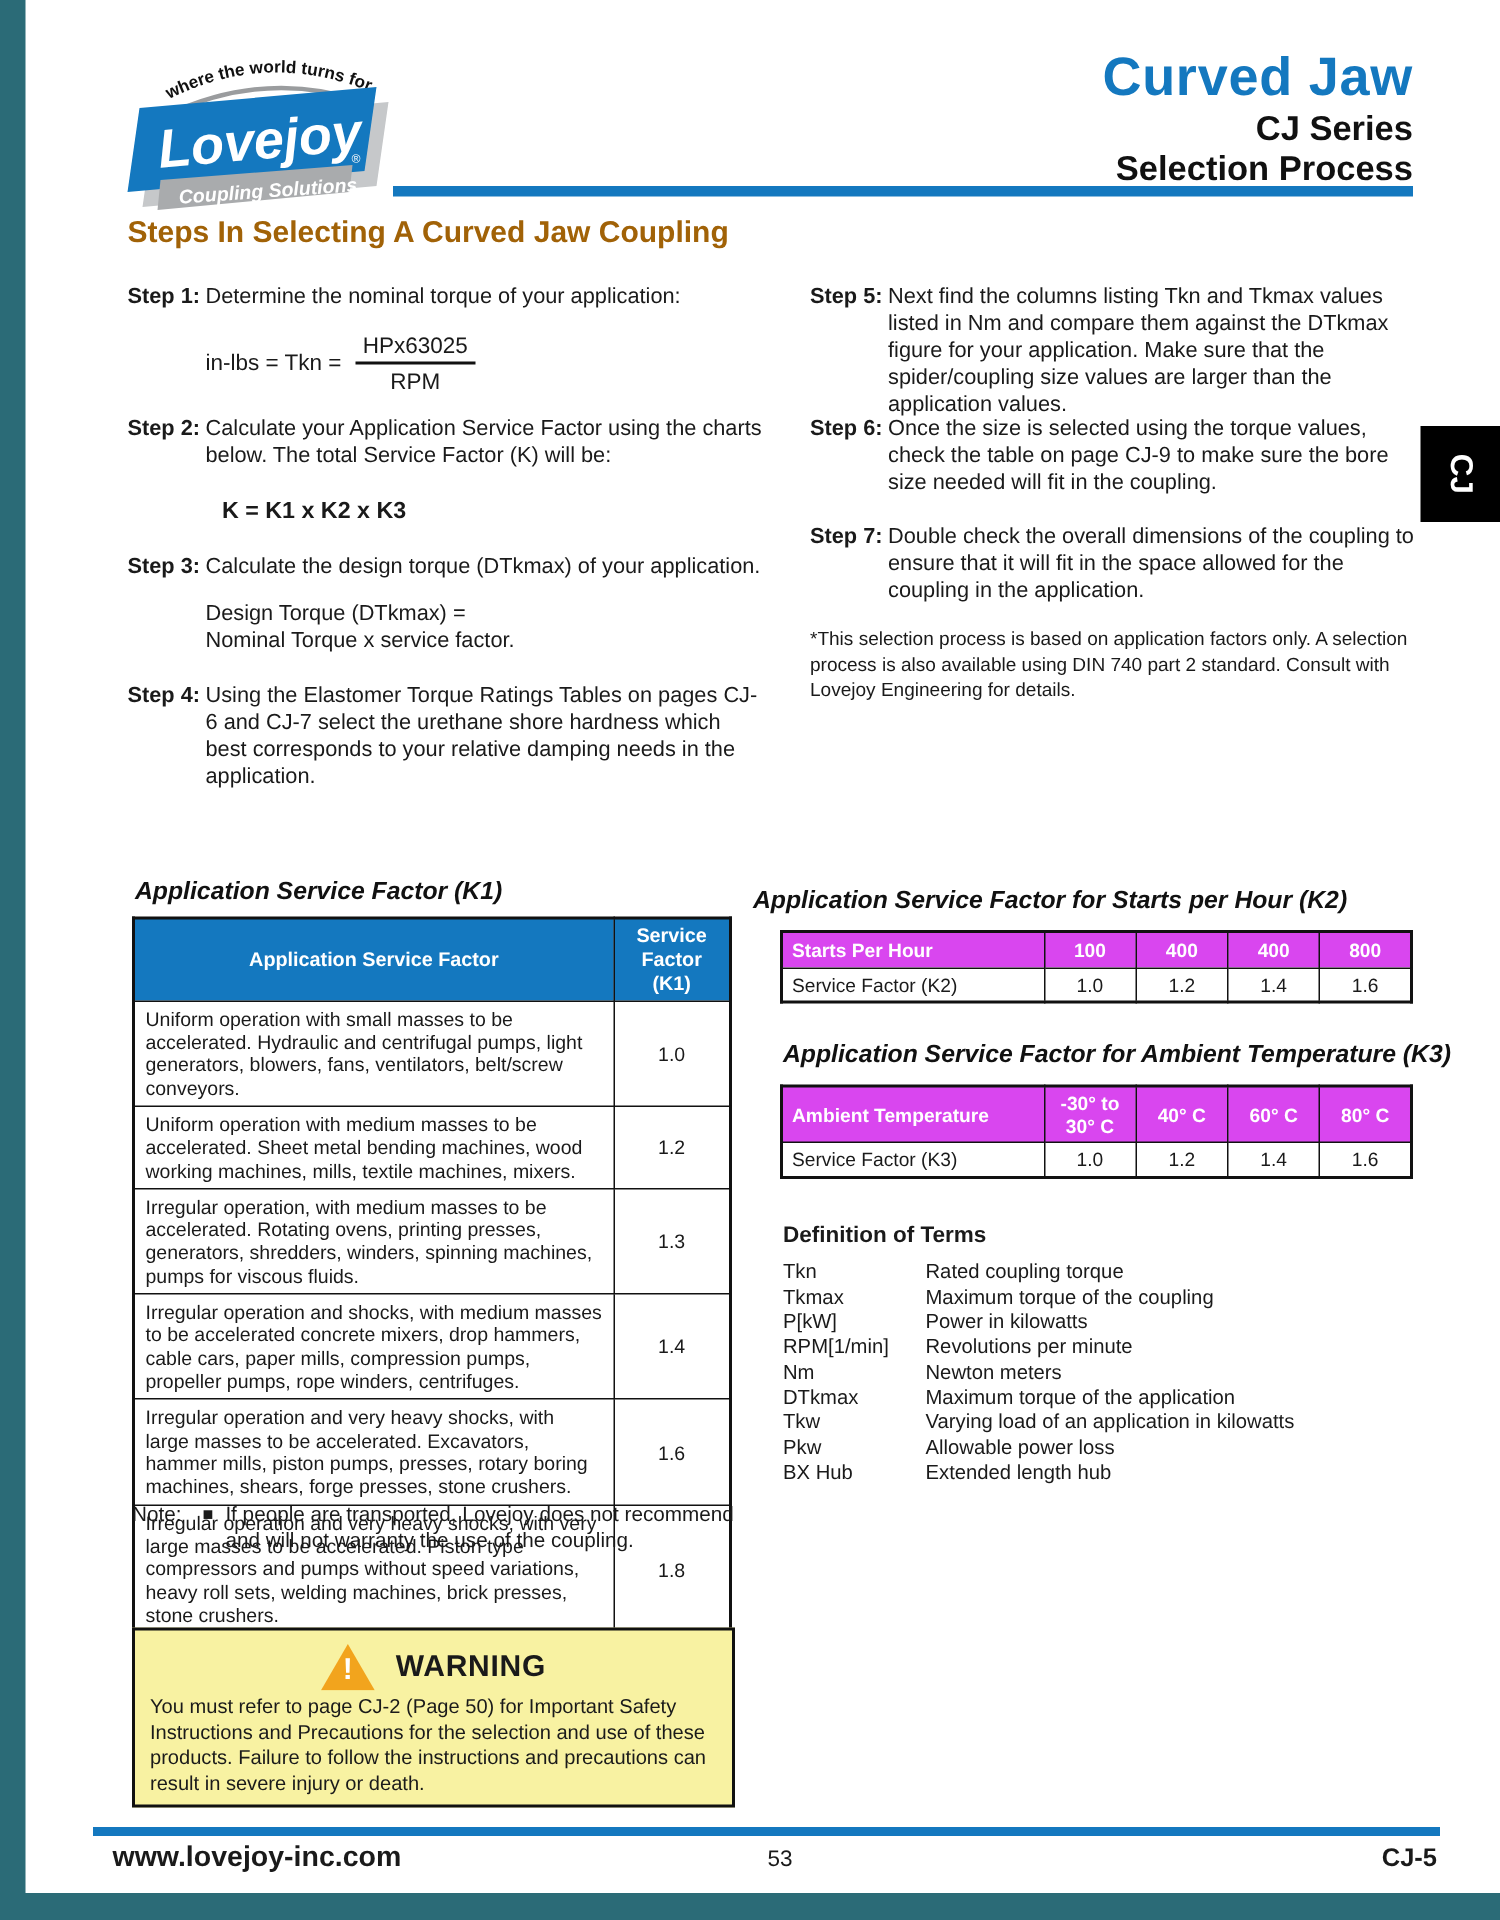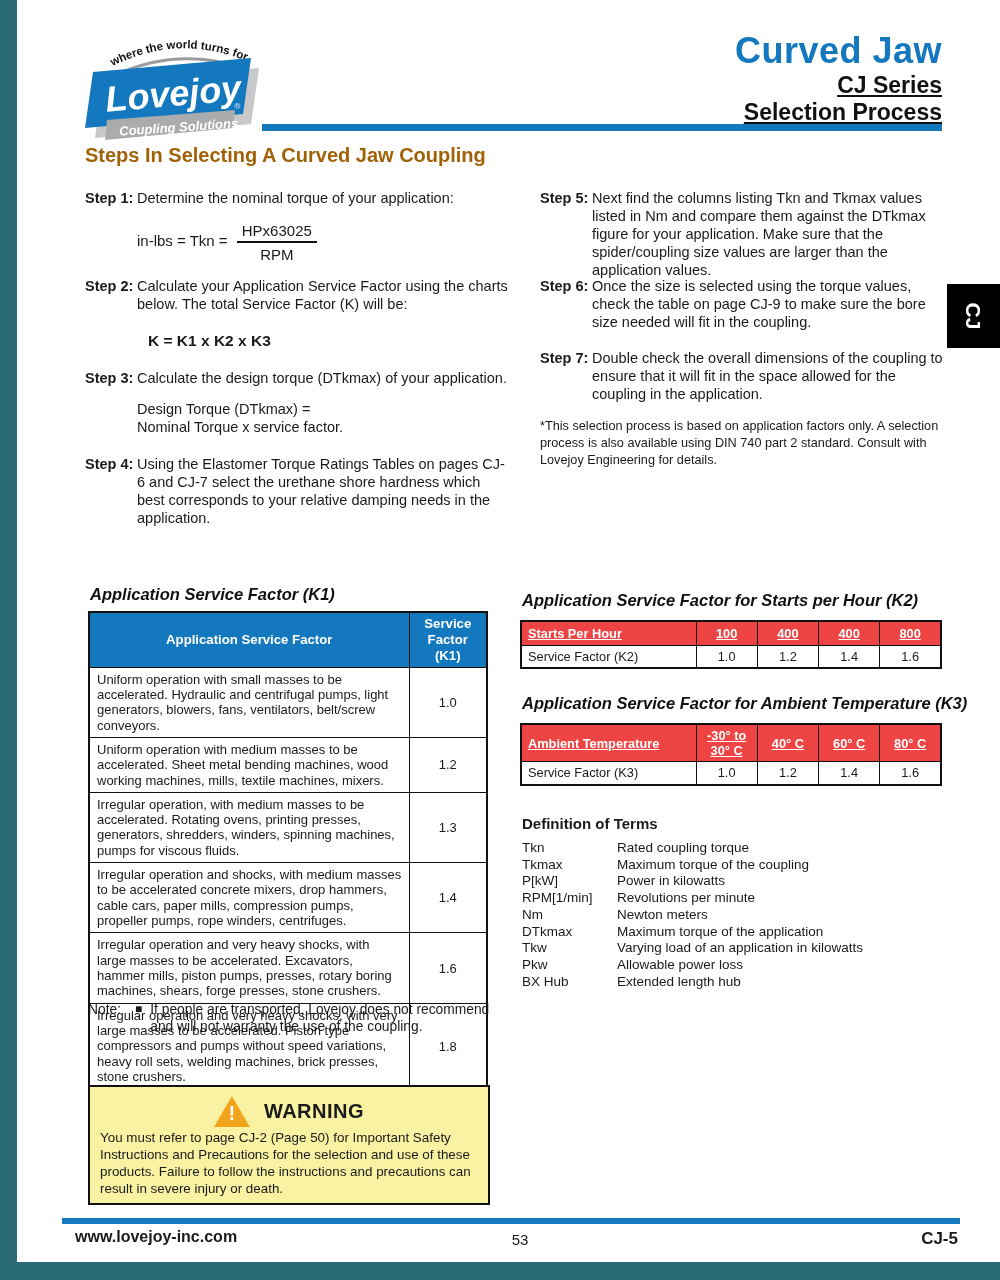--- a/index.html
+++ b/index.html
@@ -9,21 +9,21 @@
     background:#ffffff; overflow:hidden;
     font-family:"Liberation Sans","DejaVu Sans",sans-serif; color:#1a1a1a;
   }
   .frame-left  { position:absolute; left:0; top:0; width:17px; height:1280px; background:#2b6b77; }
   .frame-bottom{ position:absolute; left:0; top:1262px; width:1000px; height:18px; background:#2b6b77; }
 
   
   .logo { position:absolute; left:83px; top:26px; }
   .hdr-right { position:absolute; right:58px; top:30px; text-align:right; }
   .hdr-title { font-size:36px; font-weight:bold; color:#1478bf; letter-spacing:0.5px; }
-  .hdr-sub   { font-size:23px; font-weight:bold; color:#111; line-height:1.18;text-decoration:underline; }
+  .hdr-sub   { font-size:23px; font-weight:bold; color:#111; line-height:1.18; }
   .hdr-rule  { position:absolute; left:262px; width:680px; top:124px; height:7px; background:#1478bf; }
 
   .section-title { position:absolute; left:85px; top:144px; font-size:20px; font-weight:bold; color:#a16207; }
 
   
   .step { position:absolute; display:flex; font-size:14.5px; line-height:1.24; }
   .step-label { width:52px; font-weight:bold; flex:none; }
   .step-text  { flex:1; }
   .col-l { left:85px;  width:425px; }
   .col-r { left:540px; width:410px; }
@@ -46,21 +46,21 @@
   .k1-val  { font-size:13px; text-align:center; width:78px; }
 
   .note-row { position:absolute; left:88px; top:1001px; width:410px; display:flex; font-size:13.8px; line-height:1.25; }
   .note-label { width:47px; font-weight:bold; font-weight:normal; flex:none; }
   .note-bullet { flex:none; margin-right:8px; font-size:12px; line-height:17px; }
   .note-text { flex:1; }
 
   
   .mini-table { position:absolute; left:520px; width:422px; border:2px solid #111; table-layout:fixed; }
   .mini-table th, .mini-table td { border:1px solid #111; font-size:12.8px; padding:3px 6px; }
-  .mini-table th { background:#ef4444; color:#fff; font-weight:bold; text-align:center; height:24px;text-decoration:underline; }
+  .mini-table th { background:#d946ef; color:#fff; font-weight:bold; text-align:center; height:24px; }
   .mini-table th.lead, .mini-table td.lead { width:175px; text-align:left; }
   .mini-table td { text-align:center; height:23px; background:#fff; }
 
   
   .def-title { position:absolute; left:522px; top:815px; font-size:15px; font-weight:bold; }
   .def-list { position:absolute; left:522px; top:840px; width:420px; font-size:13.5px; line-height:1.24; }
   .def-row { display:flex; }
   .def-term { width:95px; flex:none; }
   .def-text { flex:1; }
 
@@ -70,21 +70,21 @@
   .warn-head { display:flex; align-items:center; justify-content:center; gap:14px; margin:4px 0 3px 0; }
   .warn-tri { position:relative; width:36px; height:31px; flex:none;
               background:#f2a41d; clip-path:polygon(50% 0, 100% 100%, 0 100%);
               display:flex; align-items:flex-end; justify-content:center; }
   .warn-tri span { color:#fff; font-weight:bold; font-size:20px; line-height:27px; }
   .warn-title { font-size:20px; font-weight:bold; letter-spacing:0.5px; }
   .warn-text { font-size:13.4px; line-height:1.26; }
 
   
   .foot-rule { position:absolute; left:62px; top:1218px; width:898px; height:6px; background:#1478bf; }
-  .foot-url  { position:absolute; left:75px;  top:1228px; font-size:16px; font-weight:bold; }
+  .foot-url  { position:absolute; left:75px;  top:1228px; font-size:19px; font-weight:bold; }
   .foot-page { position:absolute; left:460px; top:1231px; width:120px; text-align:center; font-size:15px; }
   .foot-code { position:absolute; right:42px; top:1229px; font-size:17px; font-weight:bold; }
 
   
   .cj-tab { position:absolute; right:0; top:284px; width:53px; height:64px; background:#000;
             display:flex; align-items:center; justify-content:center; }
   .cj-tab span { color:#fff; font-weight:bold; font-size:21px; transform:rotate(90deg); }
 </style>
 </head>
 <body>
@@ -206,21 +206,21 @@
       </tr>
     </tbody>
   </table>
 
   <div class="note-row">
     <div class="note-label">Note:</div>
     <div class="note-bullet">■</div>
     <div class="note-text">If people are transported, Lovejoy does not recommend and will not warranty the use of the coupling.</div>
   </div>
 
-  <div class="k-title" style="left:522px; top:591px;">Application Service Factor for Starts per Hour (K2)</div>
+  <div class="k-title" style="left:502px; top:591px;">Application Service Factor for Starts per Hour (K2)</div>
   <table class="mini-table" style="top:620px;">
     <thead>
       <tr>
         <th class="lead">Starts Per Hour</th>
         <th>100</th>
         <th>400</th>
         <th>400</th>
         <th>800</th>
       </tr>
     </thead>

